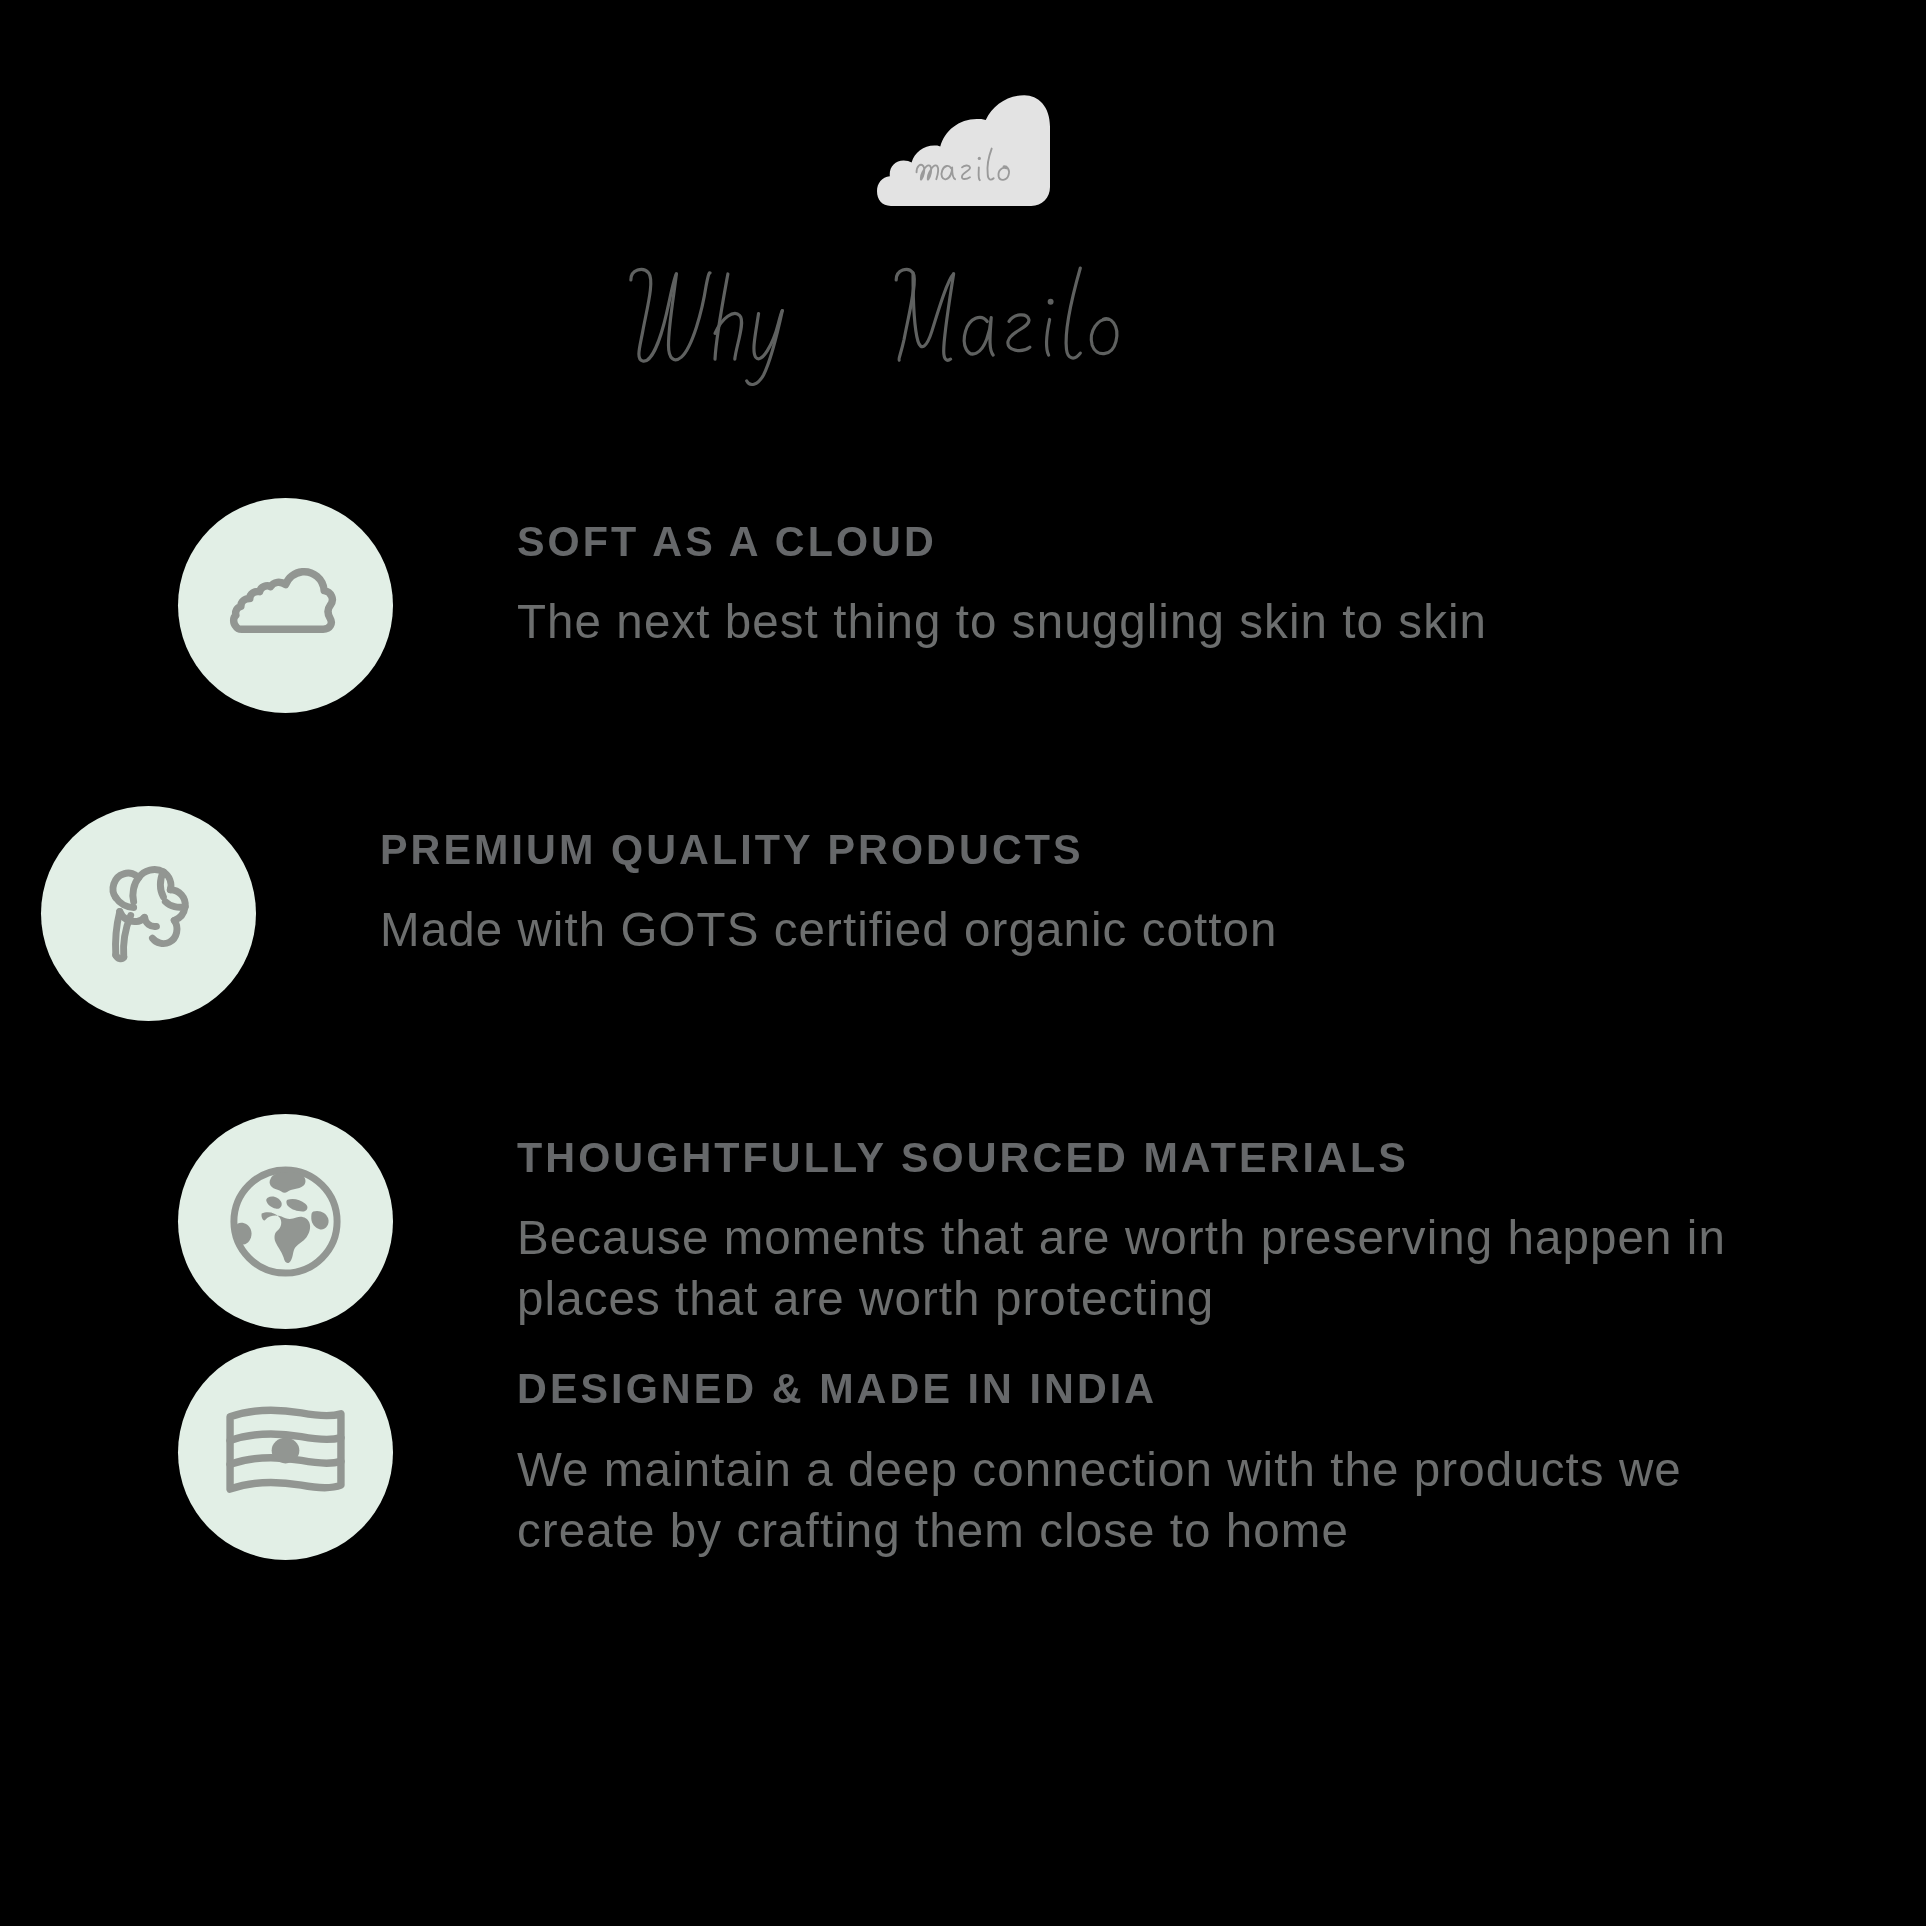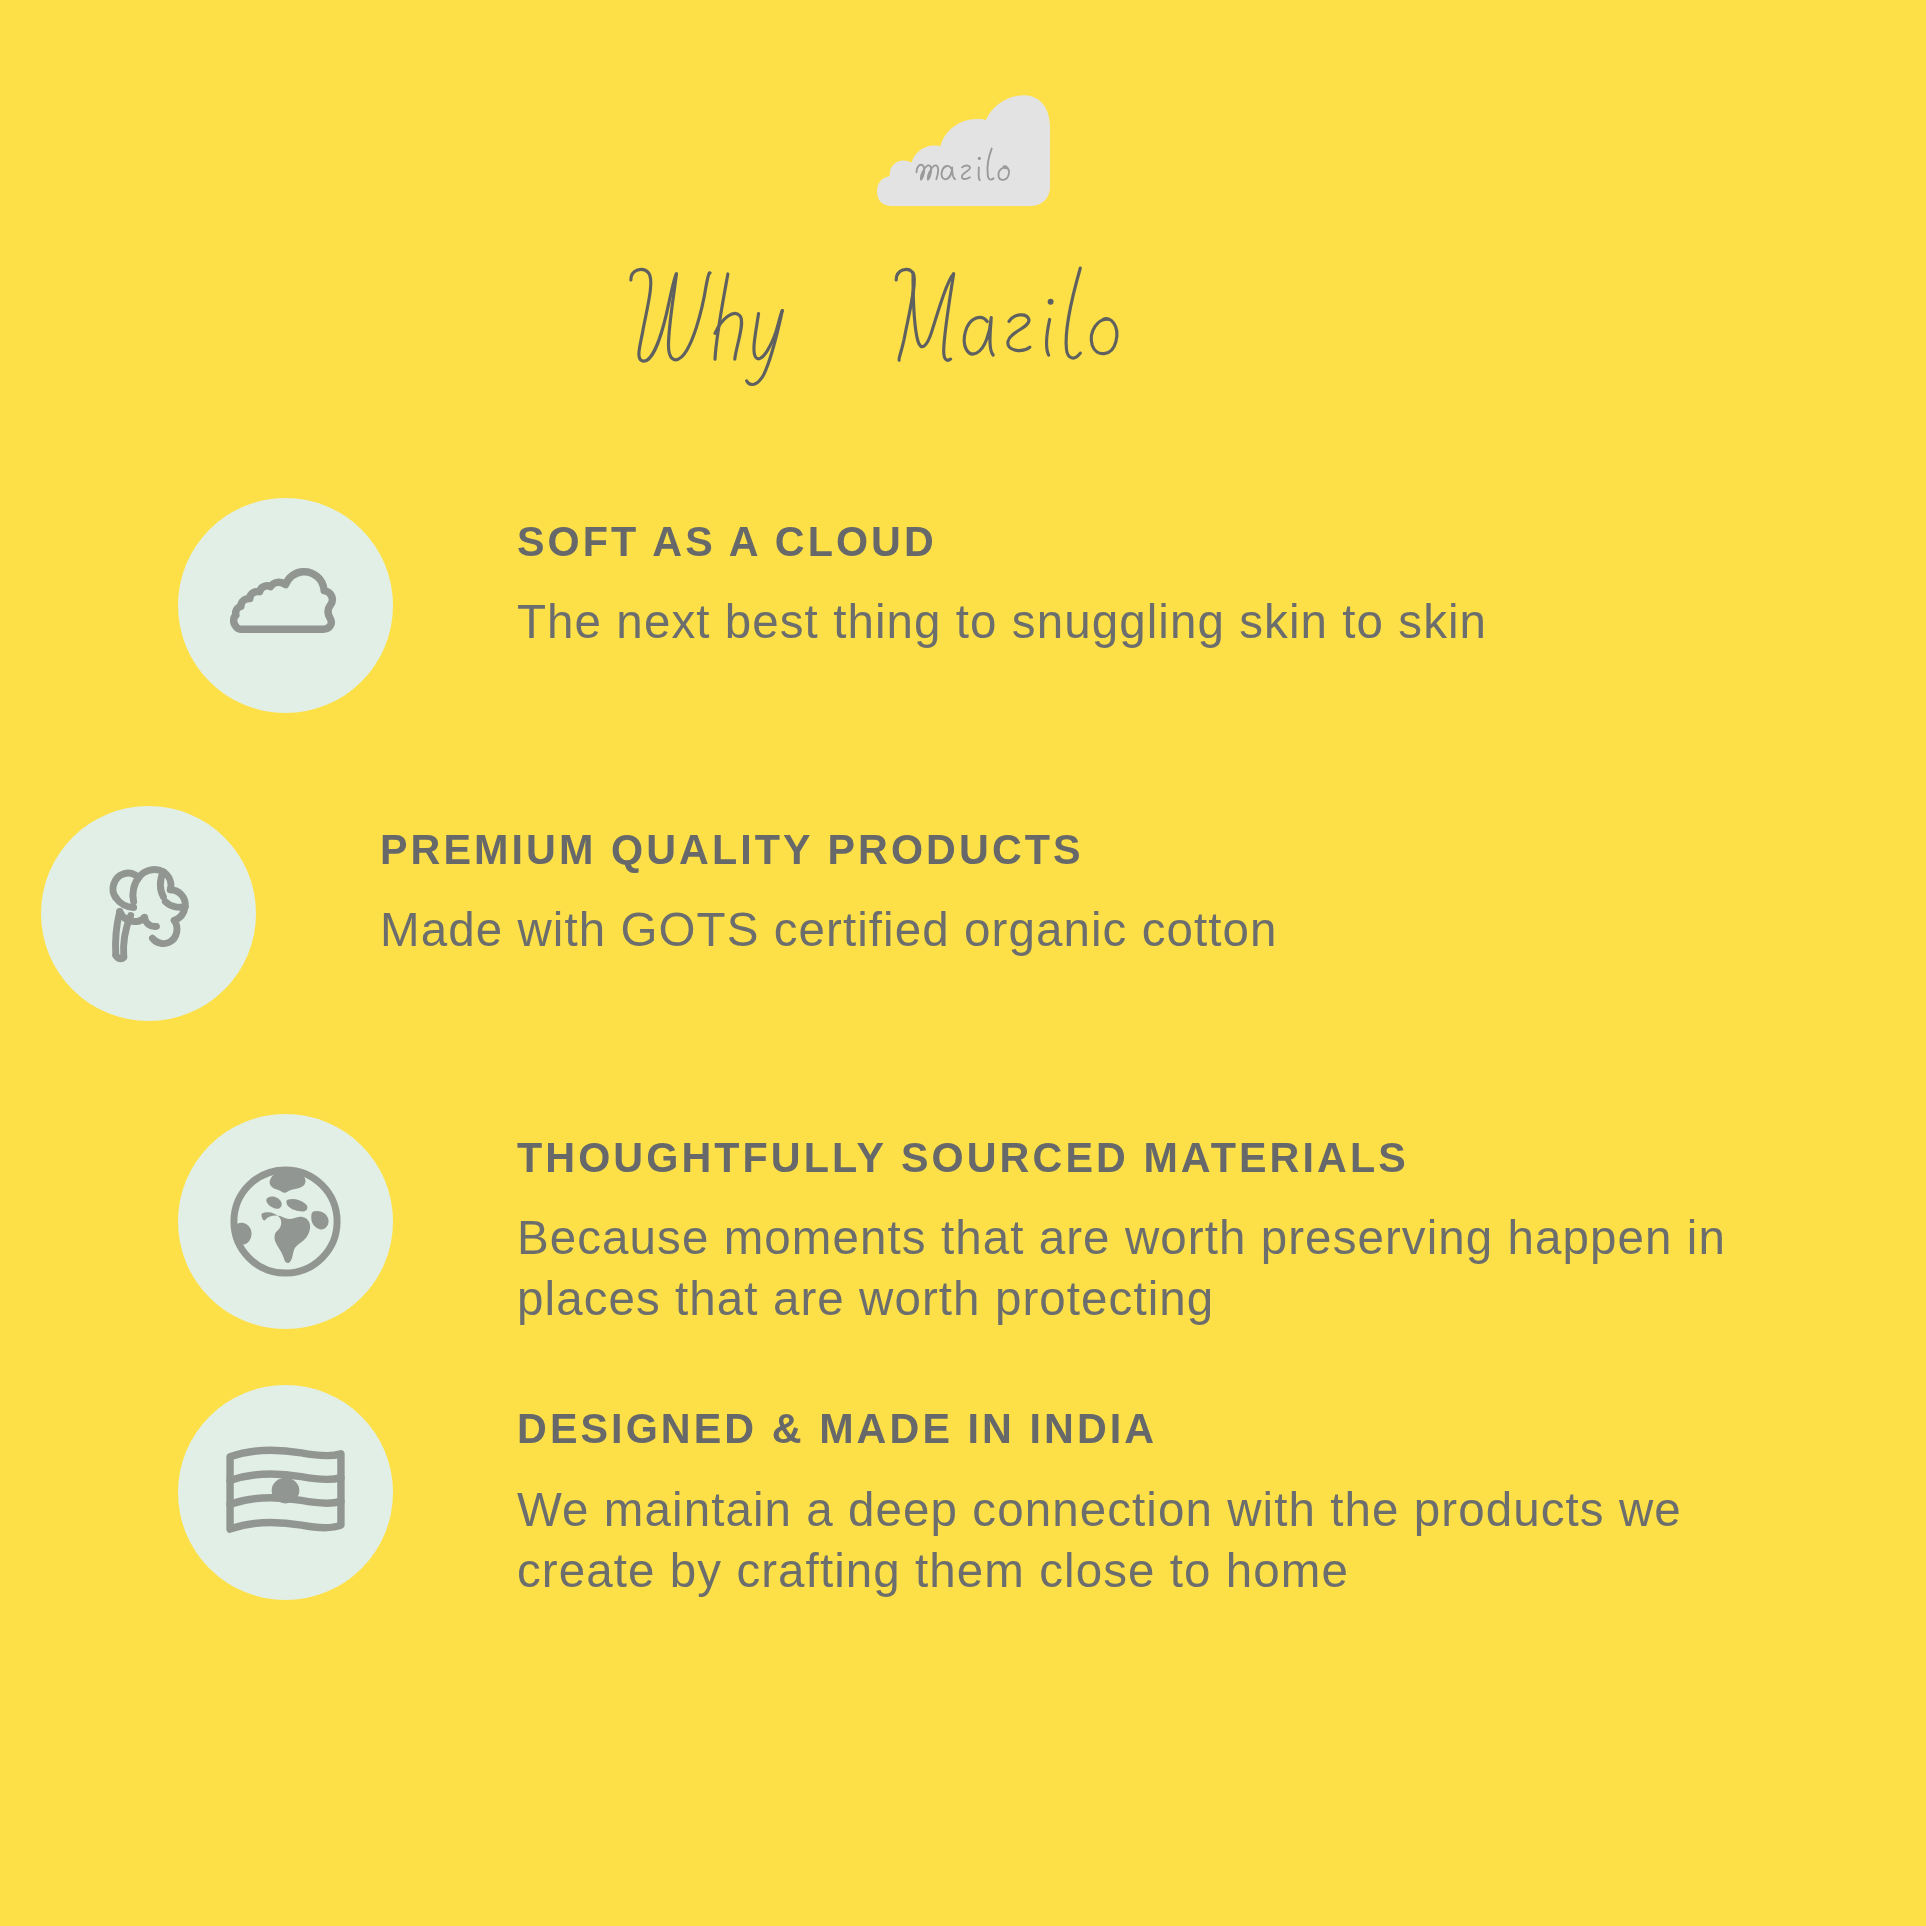--- a/index.html
+++ b/index.html
@@ -12,21 +12,21 @@
     height: 1927px;
     font-family: "Liberation Sans", sans-serif;
     -webkit-font-smoothing: antialiased;
     overflow: hidden;
   }
 
   .page {
     position: relative;
     width: 1927px;
     height: 1927px;
-    background: #fde047;
+    background: #000000;
     box-sizing: border-box;
   }
 
   
   .brand-logo {
     position: absolute;
     left: 0;
     right: 0;
     top: 95px;
     display: flex;
@@ -112,21 +112,21 @@
     color: #6c6e6e;
     line-height: 61px;
     margin: 0;
     transform: scaleX(0.97);
     transform-origin: left top;
   }
 
   
   .row-1 { margin-bottom: 77px; }
   .row-2 { margin-bottom: 77px; padding-left: 41px; }
-  .row-3 { margin-bottom: 40px; }
+  .row-3 { }
   .row-4 { margin-bottom: 6px; }
 </style>
 </head>
 <body>
 
 <div class="page">
 
   <div class="brand-logo">
     <svg width="173" height="117" viewBox="0 0 175 118">
       <path fill="#e3e3e3" d="M62,112

